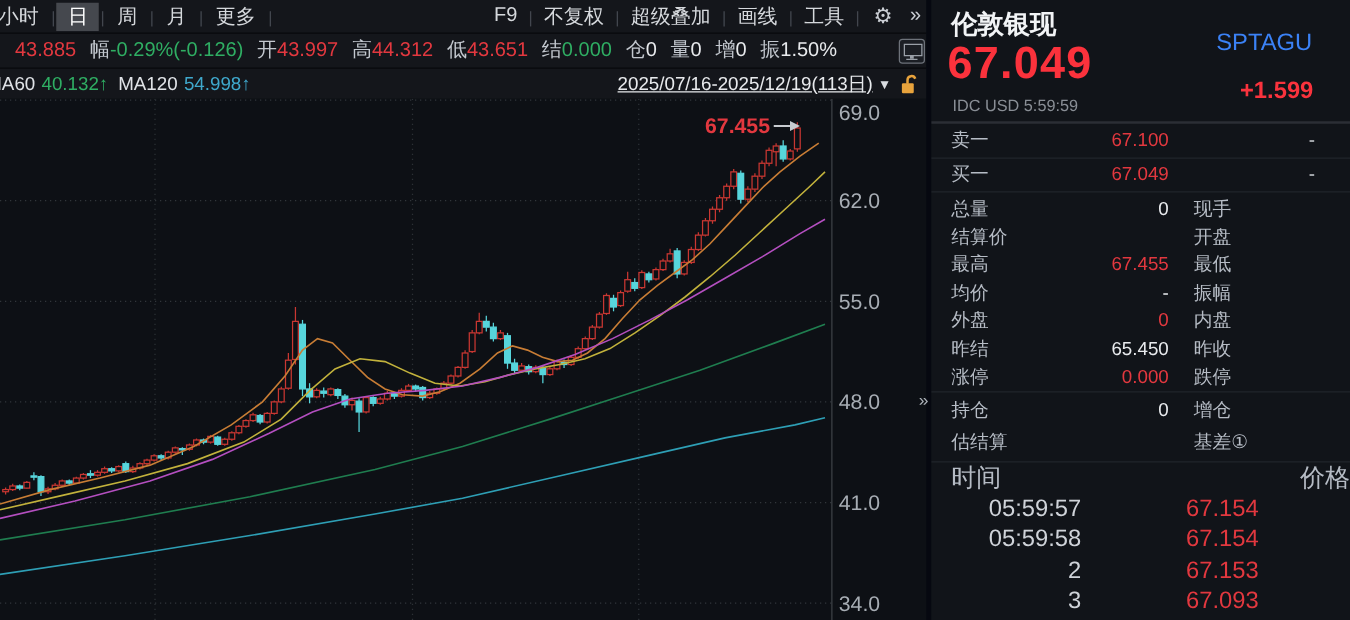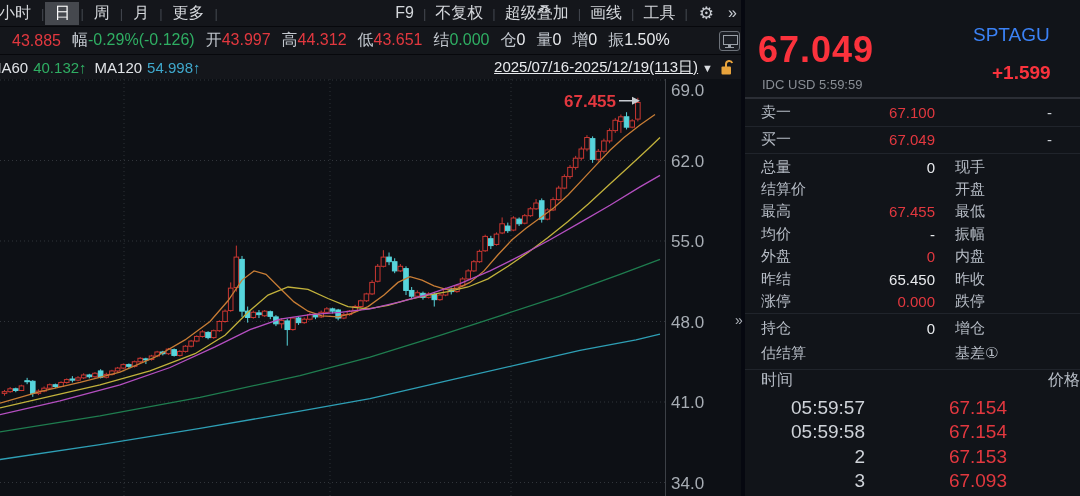--- a/index.html
+++ b/index.html
@@ -51,21 +51,21 @@
   .ql-val{width:112px;text-align:right;color:#e2383f}
   .ql-dash{flex:1;text-align:right;padding-right:28px;color:#ccd0d5}
   #grid-rows{padding-top:2px}
   .gr{display:flex;height:22.4px;align-items:center;font-size:15px}
   .gr .l1{margin-left:16px;color:#b6bcc5;min-width:64px}
   .gr .v1{width:110px;text-align:right}
   .gr .l2{margin-left:20px;color:#b6bcc5}
   #rows2{border-top:1px solid #20242b;padding-top:2px}
   #rows2 .gr{height:25px}
   #ticks{border-top:1px solid #20242b;margin-top:3px}
-  .tick-head{display:flex;height:26px;align-items:flex-start;font-size:16px;color:#b6bcc5}
+  .tick-head{display:flex;height:26px;align-items:flex-end;font-size:20px;color:#b6bcc5}
   .th-time{margin-left:16px}
   .th-price{margin-left:auto;}
   .t-row{display:flex;height:24.5px;align-items:center;font-size:19px}
   .tr-time{width:120px;text-align:right;color:#cfd3d9}
   .tr-price{width:142px;text-align:right;color:#e2383f}
   #collapse{position:absolute;left:735px;top:312px;color:#aeb3ba;font-size:14px;z-index:5}
   .c-white{color:#e8eaed}.c-red{color:#e2383f}
 </style>
 </head>
 <body>
@@ -723,20 +723,21 @@
 </div>
 
 <div id="float-icon">
   <div class="scr"></div>
   <div class="std"></div>
   <div class="bse"></div>
 </div>
 
 <div id="panel">
   <div id="p-head">
+    <div id="p-name">伦敦银现</div>
     <div id="p-code">SPTAGU</div>
     <div id="p-price">67.049</div>
     <div id="p-change">+1.599</div>
     <div id="p-meta">IDC  USD  5:59:59</div>
   </div>
   <div class="quote-line">
     <span class="ql-label">卖一</span>
     <span class="ql-val">67.100</span>
     <span class="ql-dash">-</span>
   </div>

